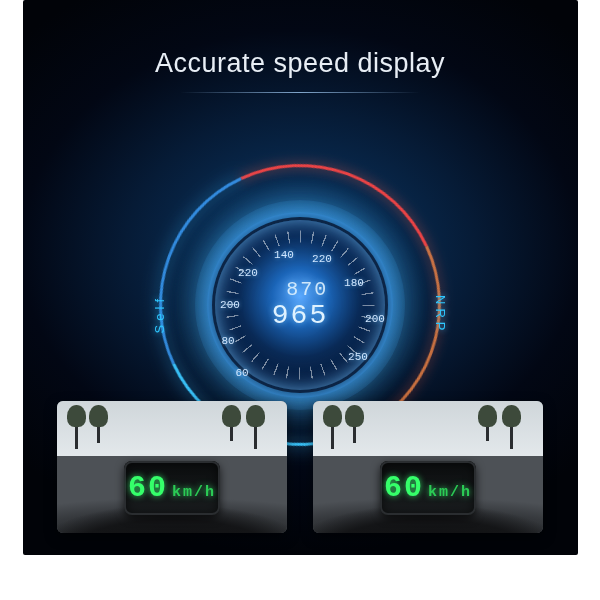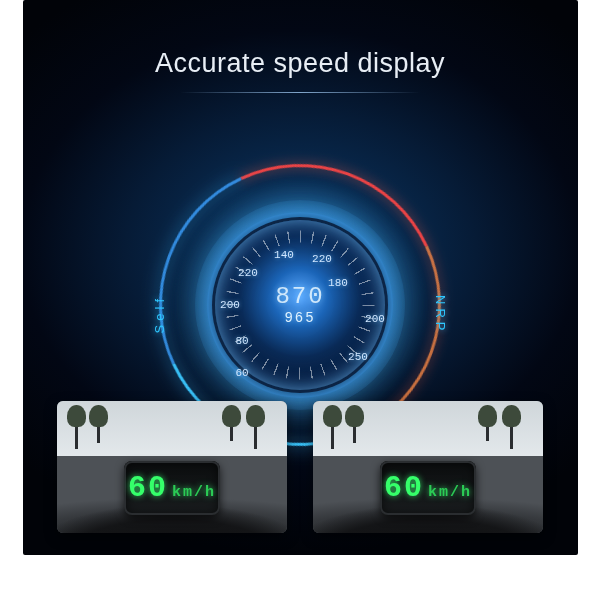--- a/index.html
+++ b/index.html
@@ -84,22 +84,22 @@
     -webkit-mask: radial-gradient(circle at 50% 50%, transparent 62px, #000 63px, #000 74px, transparent 75px);
             mask: radial-gradient(circle at 50% 50%, transparent 62px, #000 63px, #000 74px, transparent 75px);
     opacity:.55;
   }
   .center-readout {
     position:absolute; text-align:center; color:#dff2ff;
     font-family: "Courier New", monospace;
     text-shadow: 0 0 6px rgba(120,200,255,.9);
     line-height:1;
   }
-  .center-readout .l1 { font-size:24px; letter-spacing:2px; opacity:.9;text-align:right; }
-  .center-readout .l2 { font-size:14px; letter-spacing:2px; margin-top:2px; }
+  .center-readout .l1 { font-size:20px; letter-spacing:2px; opacity:.9;text-align:right; }
+  .center-readout .l2 { font-size:28px; letter-spacing:2px; margin-top:2px; }
   .dial-num {
     position:absolute; color:#cfe6ff; font-size:11px; font-family: Liberation Mono, monospace;
     text-shadow: 0 0 4px rgba(120,200,255,.7);
     transform: translate(-50%,-50%);
   }
   .side-label {
     position:absolute; color:#2fc8ff; font-size:13px; letter-spacing:4px;
     writing-mode: vertical-rl; text-shadow:0 0 6px rgba(50,190,255,.8);
   }
   .side-left  { left: 2px;  top: 140px; transform: rotate(180deg); }
@@ -150,26 +150,26 @@
     <div class="divider"></div>
 
     <div class="gauge-wrap">
       <div class="halo"></div>
       <div class="arc"></div>
       <div class="ring-outer"></div>
       <div class="dial"></div>
       <div class="ticks"></div>
 
       <span class="dial-num" style="left:92px; top:218px">60</span>
-      <span class="dial-num" style="left:92px; top:186px">80</span>
+      <span class="dial-num" style="left:78px; top:186px">80</span>
       <span class="dial-num" style="left:80px; top:150px">200</span>
       <span class="dial-num" style="left:98px; top:118px">220</span>
       <span class="dial-num" style="left:134px;top:100px">140</span>
       <span class="dial-num" style="left:172px;top:104px">220</span>
-      <span class="dial-num" style="left:188px;top:128px">180</span>
+      <span class="dial-num" style="left:204px;top:128px">180</span>
       <span class="dial-num" style="left:225px;top:164px">200</span>
       <span class="dial-num" style="left:208px;top:202px">250</span>
 
       <div class="center-readout">
         <div class="l1">870</div>
         <div class="l2">965</div>
       </div>
 
       <div class="side-label side-left">Self</div>
       <div class="side-label side-right">NRP</div>

